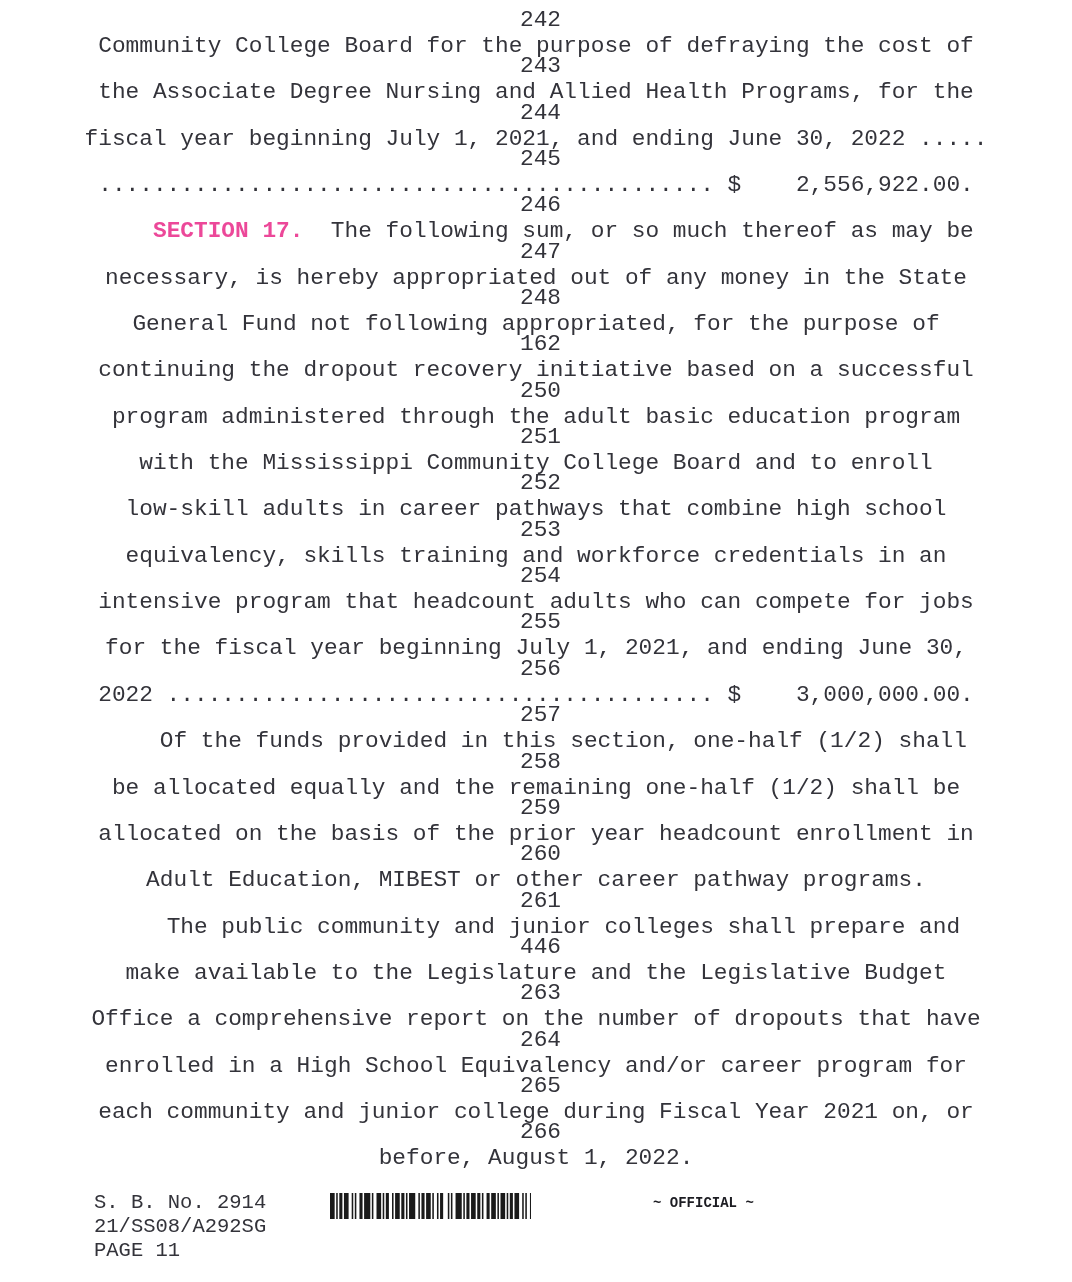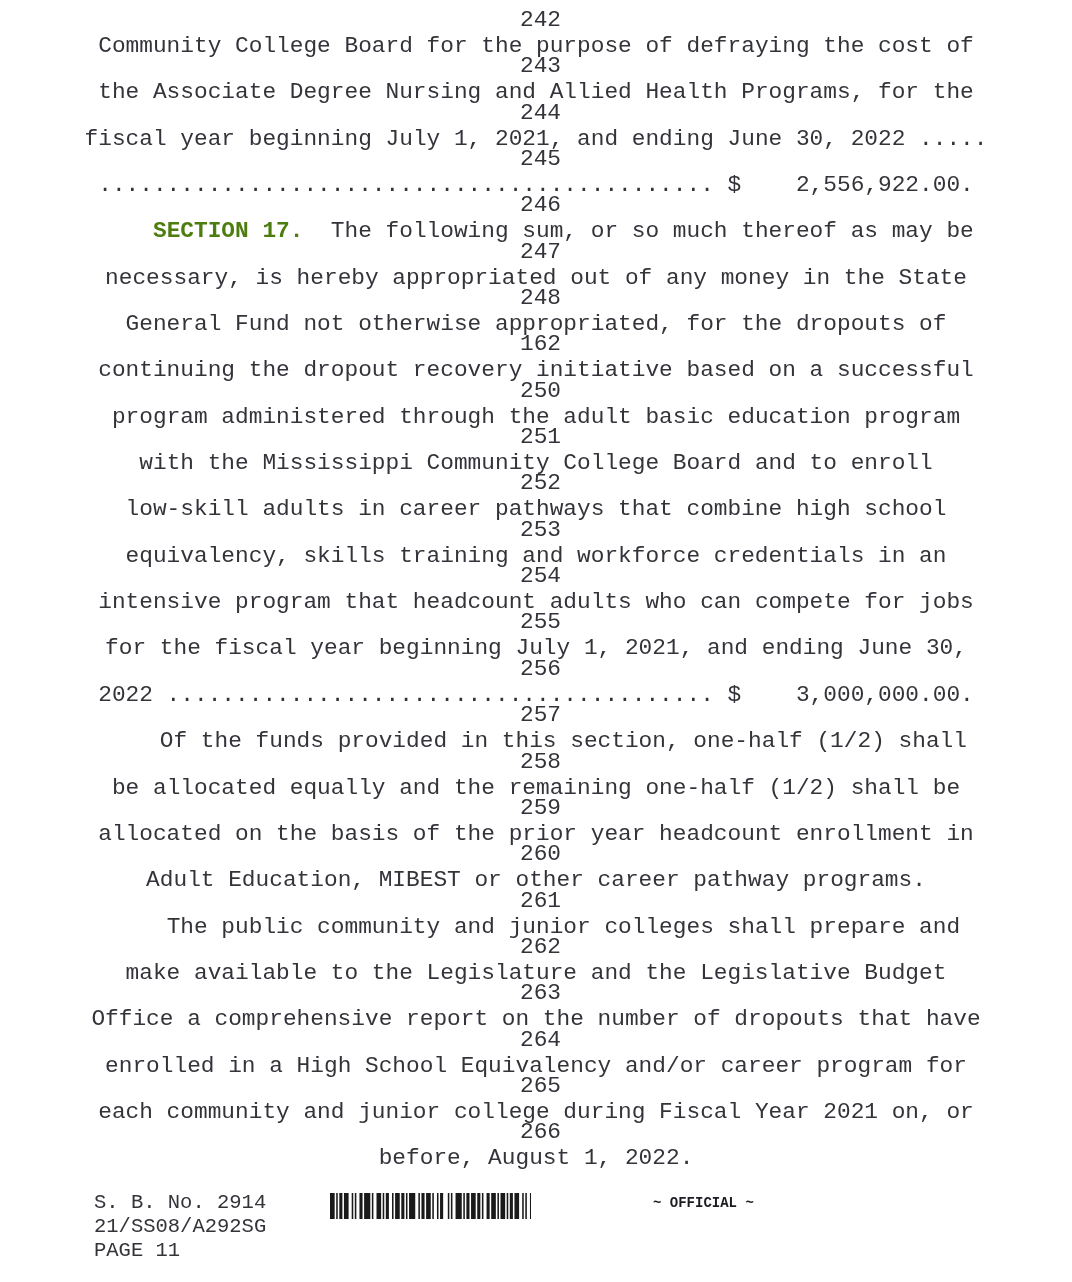--- a/index.html
+++ b/index.html
@@ -23,21 +23,21 @@
     white-space: pre;
     flex-direction: column;
   }
   .line-num {
     flex: none;
     width: 72px;
     padding-left: 20px;
     box-sizing: border-box;
   }
   .line-text { flex: none; }
-  .seg-bold { font-weight: bold; color: #4d7c0f; }
+  .seg-bold { font-weight: bold; color: #ec4899; }
   .footer {
     display: flex;
     align-items: flex-start;
     margin-top: 25px;
     padding-left: 94px;
     font-size: 20.5px;
     line-height: 24px;
   }
   .footer-left { flex: none; width: 236px; }
   .footer-left div { white-space: pre; }
@@ -61,35 +61,35 @@
 
 <div class="page">
 
   <div class="doc-lines" id="doc-lines">
       <div class="line"><span class="line-num">242</span><span class="line-text">Community College Board for the purpose of defraying the cost of</span></div>
       <div class="line"><span class="line-num">243</span><span class="line-text">the Associate Degree Nursing and Allied Health Programs, for the</span></div>
       <div class="line"><span class="line-num">244</span><span class="line-text">fiscal year beginning July 1, 2021, and ending June 30, 2022 .....</span></div>
       <div class="line"><span class="line-num">245</span><span class="line-text">............................................. $    2,556,922.00.</span></div>
       <div class="line"><span class="line-num">246</span><span class="line-text"><span>    </span><span class="seg-bold">SECTION 17.</span><span>  The following sum, or so much thereof as may be</span></span></div>
       <div class="line"><span class="line-num">247</span><span class="line-text">necessary, is hereby appropriated out of any money in the State</span></div>
-      <div class="line"><span class="line-num">248</span><span class="line-text">General Fund not otherwise appropriated, for the dropouts of</span></div>
+      <div class="line"><span class="line-num">248</span><span class="line-text">General Fund not following appropriated, for the purpose of</span></div>
       <div class="line"><span class="line-num">162</span><span class="line-text">continuing the dropout recovery initiative based on a successful</span></div>
       <div class="line"><span class="line-num">250</span><span class="line-text">program administered through the adult basic education program</span></div>
       <div class="line"><span class="line-num">251</span><span class="line-text">with the Mississippi Community College Board and to enroll</span></div>
       <div class="line"><span class="line-num">252</span><span class="line-text">low-skill adults in career pathways that combine high school</span></div>
       <div class="line"><span class="line-num">253</span><span class="line-text">equivalency, skills training and workforce credentials in an</span></div>
       <div class="line"><span class="line-num">254</span><span class="line-text">intensive program that headcount adults who can compete for jobs</span></div>
       <div class="line"><span class="line-num">255</span><span class="line-text">for the fiscal year beginning July 1, 2021, and ending June 30,</span></div>
       <div class="line"><span class="line-num">256</span><span class="line-text">2022 ........................................ $    3,000,000.00.</span></div>
       <div class="line"><span class="line-num">257</span><span class="line-text">    Of the funds provided in this section, one-half (1/2) shall</span></div>
       <div class="line"><span class="line-num">258</span><span class="line-text">be allocated equally and the remaining one-half (1/2) shall be</span></div>
       <div class="line"><span class="line-num">259</span><span class="line-text">allocated on the basis of the prior year headcount enrollment in</span></div>
       <div class="line"><span class="line-num">260</span><span class="line-text">Adult Education, MIBEST or other career pathway programs.</span></div>
       <div class="line"><span class="line-num">261</span><span class="line-text">    The public community and junior colleges shall prepare and</span></div>
-      <div class="line"><span class="line-num">262</span><span class="line-text">make available to the Legislature and the Legislative Budget</span></div>
+      <div class="line"><span class="line-num">446</span><span class="line-text">make available to the Legislature and the Legislative Budget</span></div>
       <div class="line"><span class="line-num">263</span><span class="line-text">Office a comprehensive report on the number of dropouts that have</span></div>
       <div class="line"><span class="line-num">264</span><span class="line-text">enrolled in a High School Equivalency and/or career program for</span></div>
       <div class="line"><span class="line-num">265</span><span class="line-text">each community and junior college during Fiscal Year 2021 on, or</span></div>
       <div class="line"><span class="line-num">266</span><span class="line-text">before, August 1, 2022.</span></div>
     </div>
 
   <div class="footer">
     <div class="footer-left">
       <div>S. B. No. 2914</div>
       <div>21/SS08/A292SG</div>

